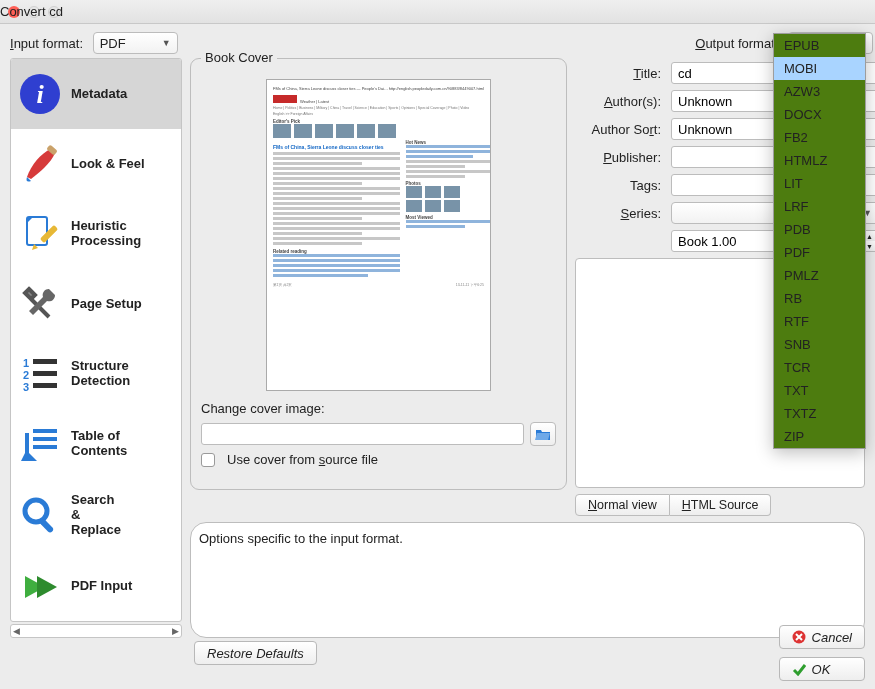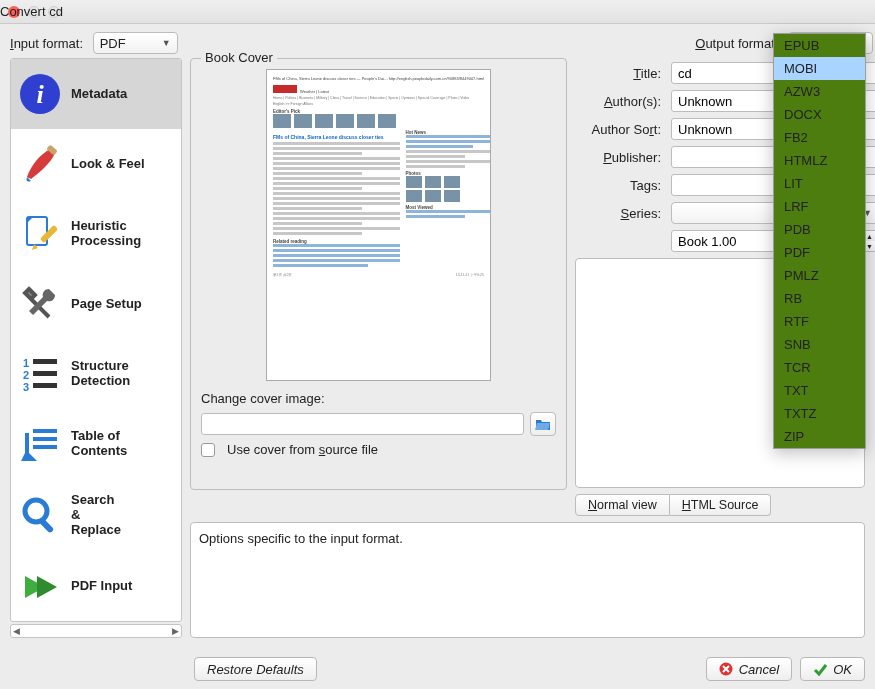--- a/index.html
+++ b/index.html
@@ -101,22 +101,22 @@
 
   
   .center {
     flex: 1;
     display: flex;
     flex-direction: column;
     gap: 6px;
   }
   .groupbox {
     border: 1px solid #bdbdbd;
-    border-radius: 4px;
-    padding: 10px 10px 10px 10px;
+    border-radius: 9px;
+    padding: 20px 10px 10px 10px;
     position: relative;
     background: #ececec;
   }
   .groupbox .legend {
     position: absolute;
     top: -9px;
     left: 10px;
     background: #ececec;
     padding: 0 4px;
     font-size: 13px;
@@ -158,21 +158,21 @@
     border: 1px solid #bcbcbc;
     border-radius: 4px;
     background: linear-gradient(#fff,#eee);
     display: flex; align-items: center; justify-content: center;
     cursor: pointer;
   }
   .checkbox { width: 14px; height: 14px; border: 1px solid #9a9a9a; border-radius: 3px; background: #fff; display: inline-block; vertical-align: middle; margin-right: 6px;}
 
   .big-textbox {
     border: 1px solid #bdbdbd;
-    border-radius: 4px;
+    border-radius: 16px;
     background: #fff;
     padding: 8px;
     height: 116px;
     font-size: 13px;
   }
 
   
   .rightcol {
     width: 290px;
     display: flex;
@@ -231,21 +231,21 @@
     border: 1px solid #b8b8b8;
     border-radius: 4px;
     background: linear-gradient(#fff,#eee);
     display: inline-flex;
     align-items: center;
     gap: 6px;
     cursor:pointer;
     font-size:13px;
   }
   .btn .bicon { width:14px;height:14px; display:inline-block;}
-  .right-btns { display:flex; gap:8px;}
+  .right-btns { display:flex; gap:8px;flex-direction:column;}
 
 </style>
 </head>
 <body>
 
 <div class="titlebar">
   <div class="traffic">
     <div class="tlight tl-red"></div>
     <div class="tlight tl-amber"></div>
     <div class="tlight tl-green"></div>

